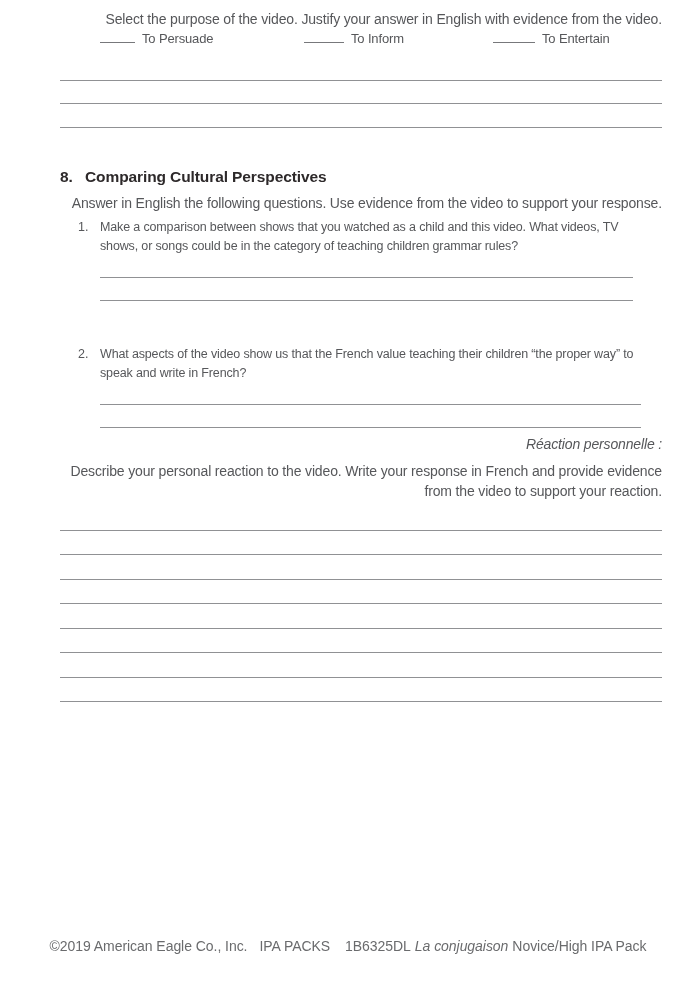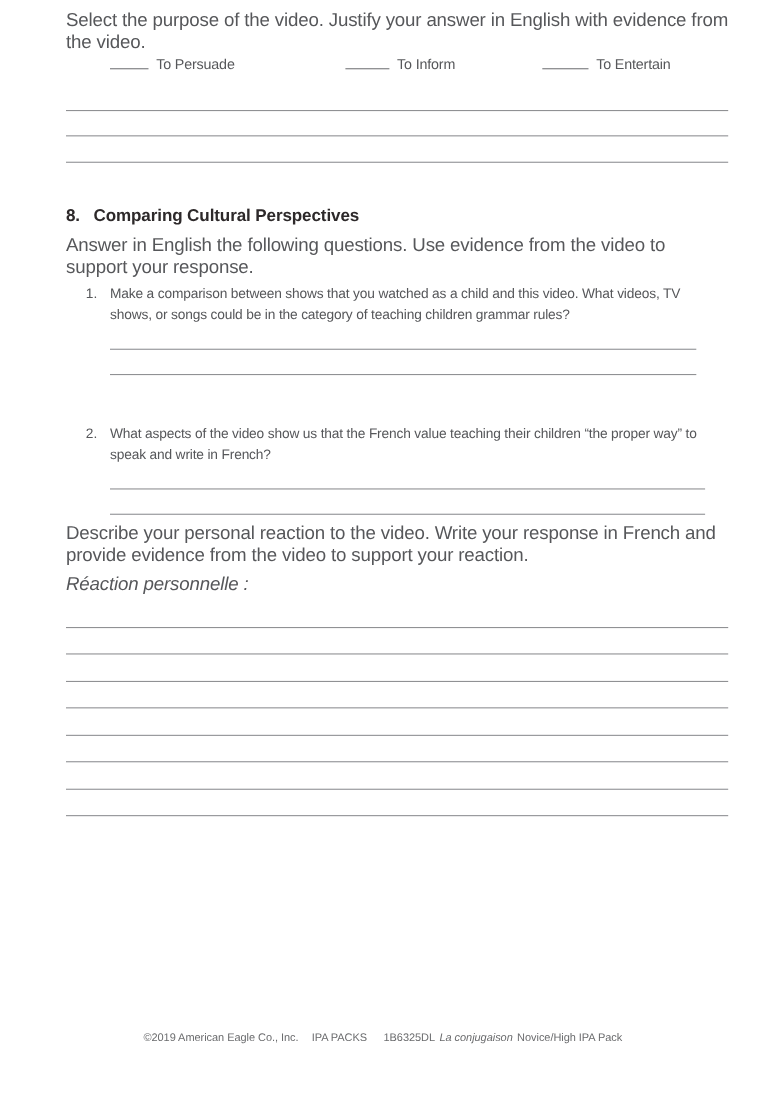--- a/index.html
+++ b/index.html
@@ -3,29 +3,29 @@
 <meta charset="utf-8">
 <style>
   * { margin: 0; padding: 0; box-sizing: border-box; }
   html, body { width: 696px; height: 1000px; background: #ffffff; }
   body { font-family: "Liberation Sans", sans-serif; position: relative; }
   .page { position: absolute; inset: 0; background: #ffffff; overflow: hidden; }
   .content { position: absolute; left: 60px; top: 0; width: 602px; }
 
   .sec-title { font-size: 15.5px; font-weight: bold; color: #2d292a; line-height: 19px; letter-spacing: -0.1px; }
   .sec-num { display: inline-block; min-width: 25px; }
-  .body-text { font-size: 17px; color: #56575a; line-height: 20px; letter-spacing: -0.15px; }
+  .body-text { font-size: 14px; color: #56575a; line-height: 20px; letter-spacing: -0.15px; text-align: right; }
 
   .mt-title7 { margin-top: 89px; }
   .mt-instr7 { margin-top: 9px; }
 
   .options-row { position: relative; height: 20px; margin-top: 1px; font-size: 13px; color: #56575a; letter-spacing: -0.15px; }
   .option { position: absolute; top: 0; white-space: nowrap; }
   .opt-1 { left: 40px; }
-  .opt-2 { left: 254px; }
+  .opt-2 { left: 244px; }
   .opt-3 { left: 433px; }
   .blank { display: inline-block; height: 13px; border-bottom: 1px solid #77787b; margin-right: 7px; vertical-align: baseline; }
   .blank-1 { width: 35px; }
   .blank-2 { width: 40px; }
   .blank-3 { width: 42px; }
 
   .lines { width: 602px; }
   .line { border-bottom: 1px solid #909194; }
   .s7-lines { margin-top: 7px; }
   .s7-lines .line { height: 23.5px; }
@@ -43,21 +43,21 @@
   .q-lines .line { height: 22.5px; }
   .w-533 { width: 533px; }
   .w-541 { width: 541px; }
 
   .mt-title9 { margin-top: 34px; }
   .mt-instr9 { margin-top: 7px; }
   .reaction-label { margin-top: 6px; font-style: italic; }
   .s9-lines { margin-top: 5.5px; }
   .s9-lines .line { height: 24.5px; }
 
-  .footer { position: absolute; top: 938px; left: 0; width: 696px; text-align: center; font-size: 10px; color: #6a6b6d; letter-spacing: -0.05px; }
+  .footer { position: absolute; top: 938px; left: 0; width: 696px; text-align: center; font-size: 14px; color: #6a6b6d; letter-spacing: -0.05px; }
   .footer span { display: inline-block; }
   .f-product { margin-left: 12px; }
   .f-code { margin-left: 15px; }
   .f-title { margin-left: 4px; font-style: italic; }
   .f-suffix { margin-left: 4px; }
 </style>
 </head>
 <body>
 
 <div class="page">
@@ -102,22 +102,22 @@
         <span class="q-num">2.</span>
         <span class="q-text w-q2">What aspects of the video show us that the French value teaching their children “the proper way” to speak and write in French?</span>
       </div>
       <div class="lines q-lines w-541">
           <div class="line"></div>
           <div class="line"></div>
         </div>
     </div>
 
     <div>
+      <p class="body-text reaction-label">Réaction personnelle :</p>
       <p class="body-text mt-instr9">Describe your personal reaction to the video. Write your response in French and provide evidence from the video to support your reaction.</p>
-      <p class="body-text reaction-label">Réaction personnelle :</p>
       <div class="lines s9-lines">
           <div class="line"></div>
           <div class="line"></div>
           <div class="line"></div>
           <div class="line"></div>
           <div class="line"></div>
           <div class="line"></div>
           <div class="line"></div>
           <div class="line"></div>
         </div>

